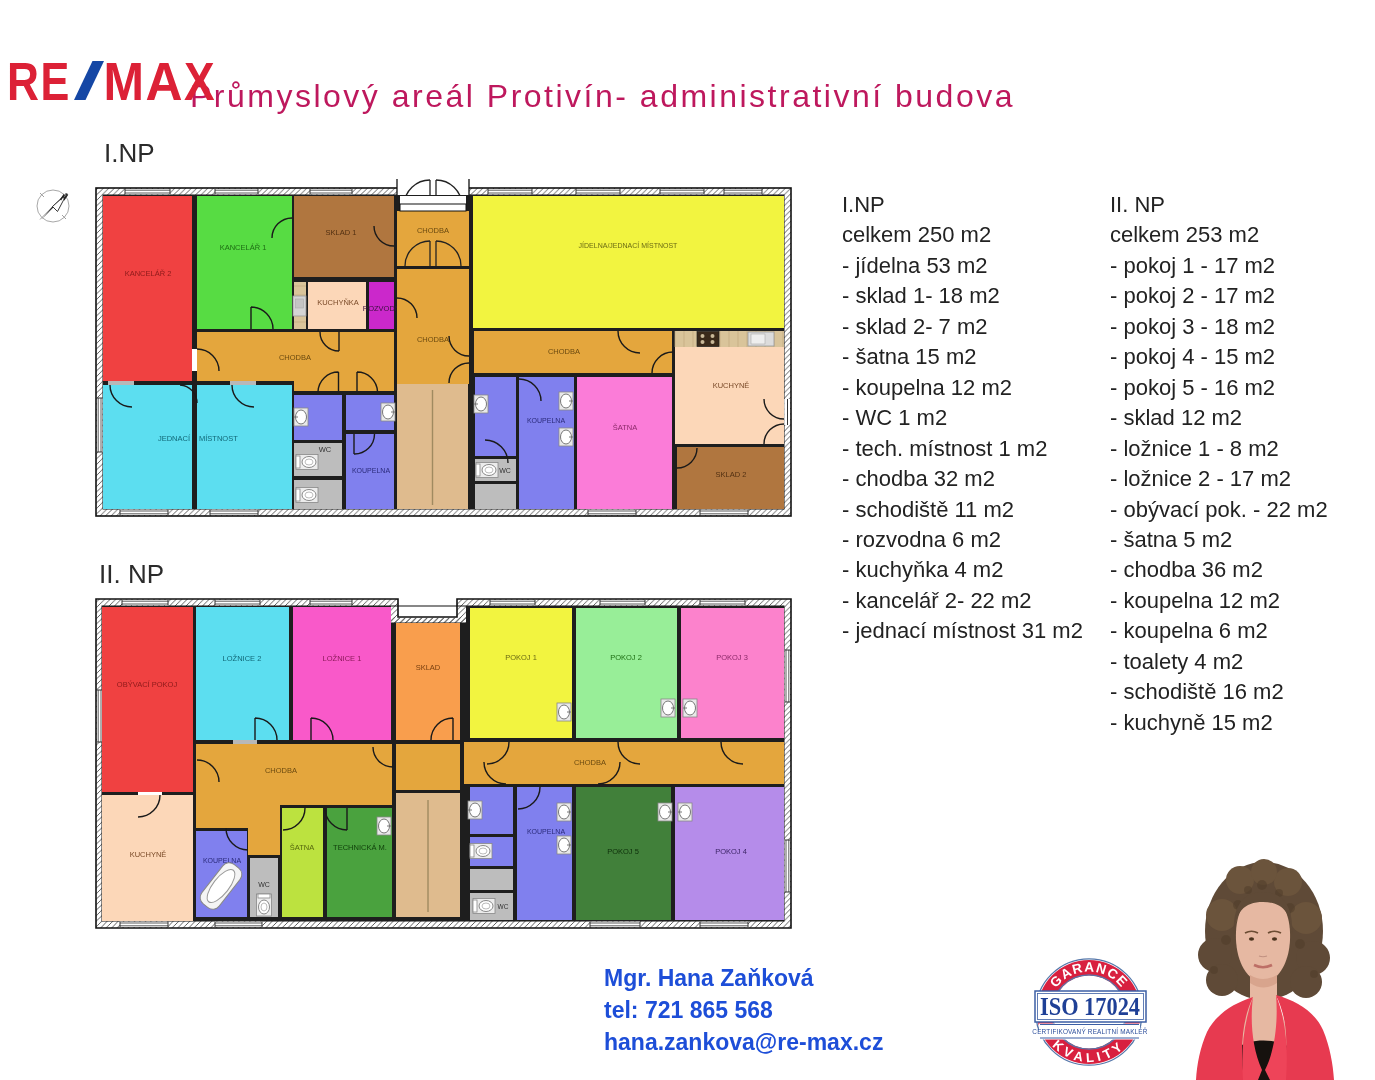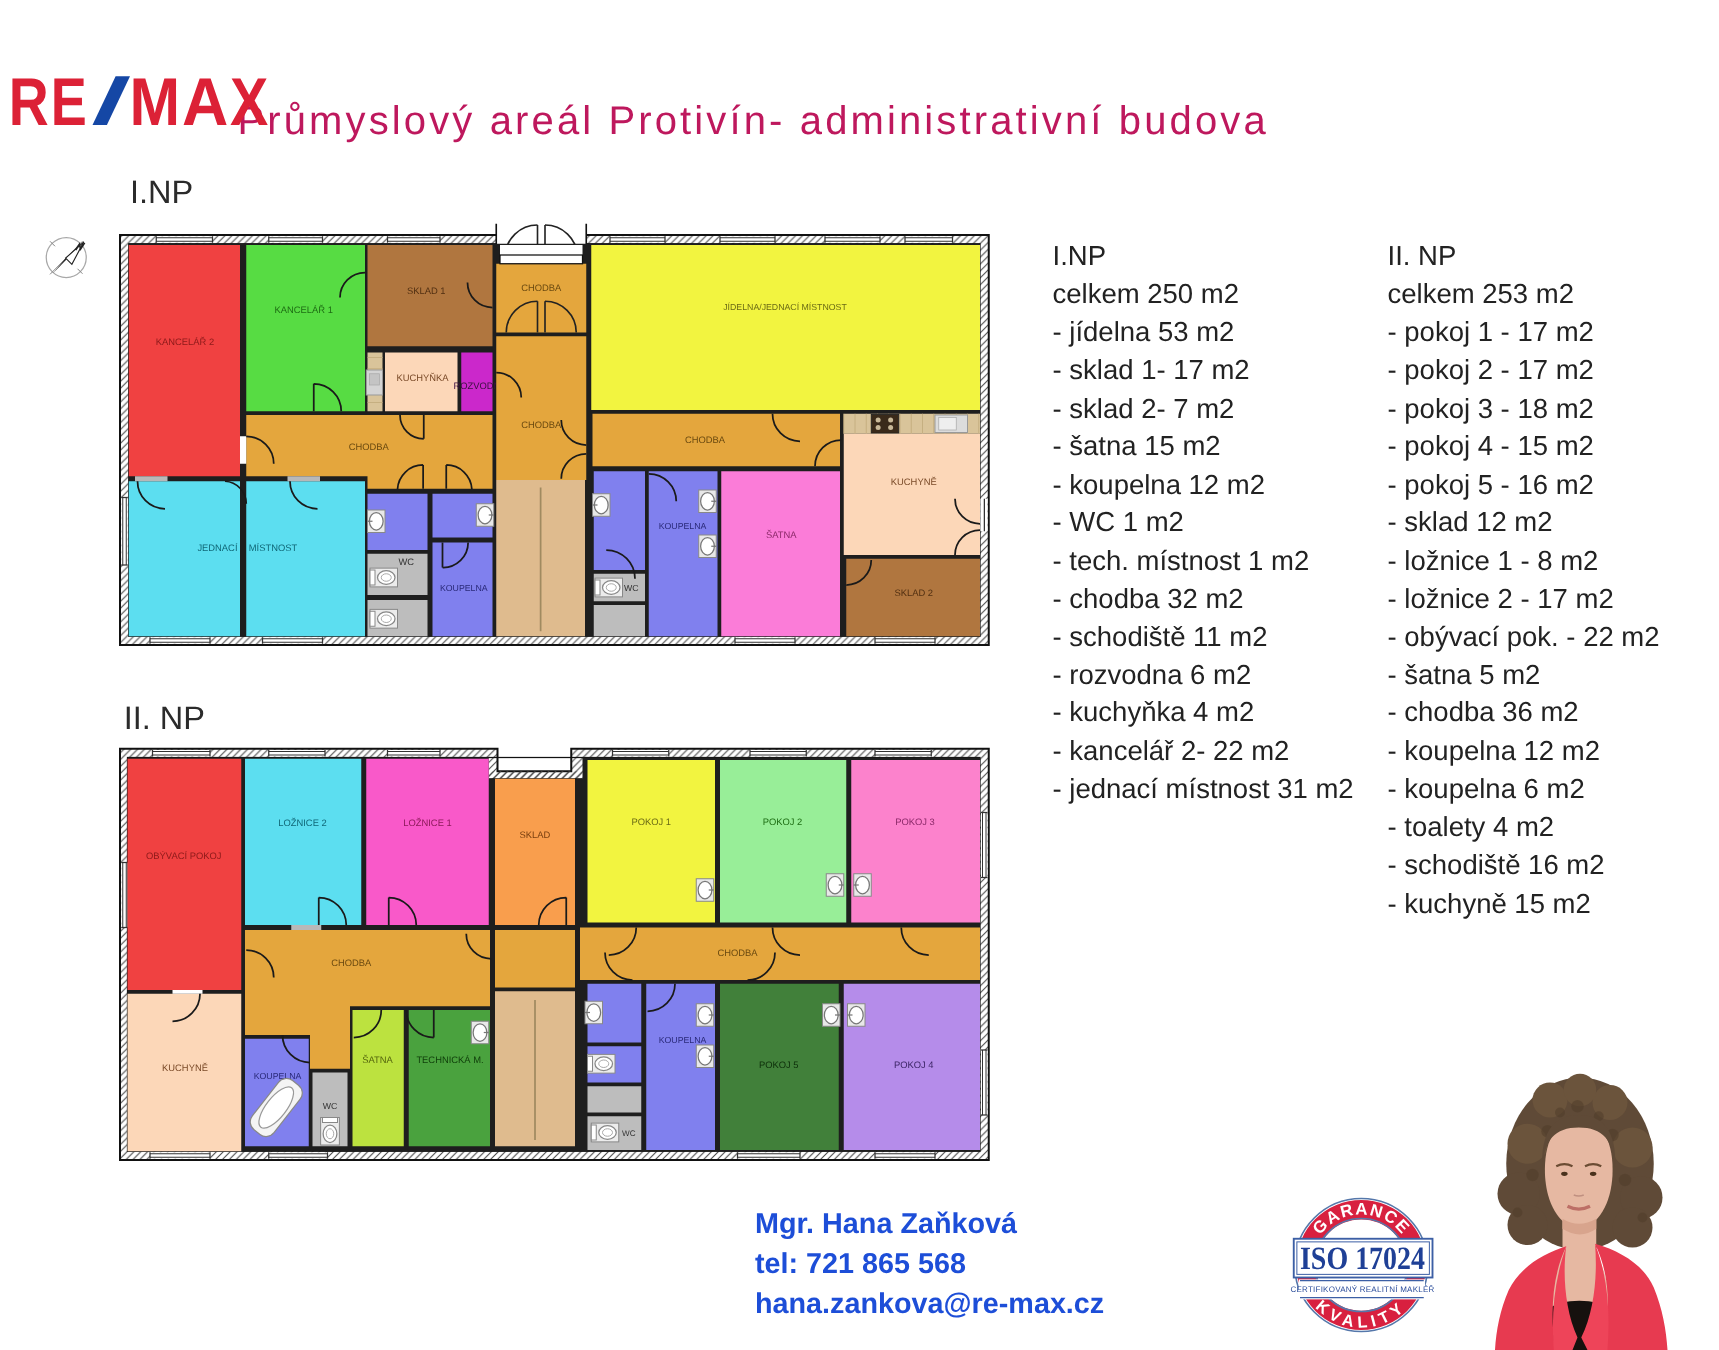--- a/index.html
+++ b/index.html
@@ -17,21 +17,21 @@
 <div class="abs" id="title">Průmyslový areál Protivín- administrativní budova</div>
 
 <div class="abs" id="f1lab">I.NP</div>
 
 <div class="abs" id="f2lab">II. NP</div>
 
 <div class="abs lst" id="lst1">
 <div>I.NP</div>
 <div>celkem 250 m2</div>
 <div>- jídelna 53 m2</div>
-<div>- sklad 1- 17 m2</div>
+<div>- sklad 1- 18 m2</div>
 <div>- sklad 2- 7 m2</div>
 <div>- šatna 15 m2</div>
 <div>- koupelna 12 m2</div>
 <div>- WC 1 m2</div>
 <div>- tech. místnost 1 m2</div>
 <div>- chodba 32 m2</div>
 <div>- schodiště 11 m2</div>
 <div>- rozvodna 6 m2</div>
 <div>- kuchyňka 4 m2</div>
 <div>- kancelář 2- 22 m2</div>

